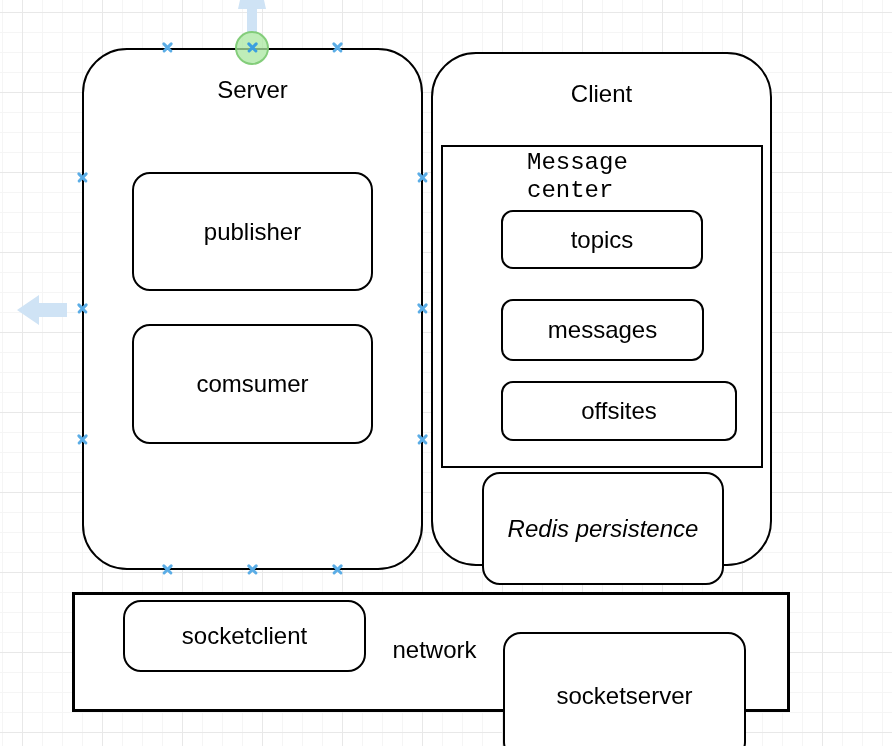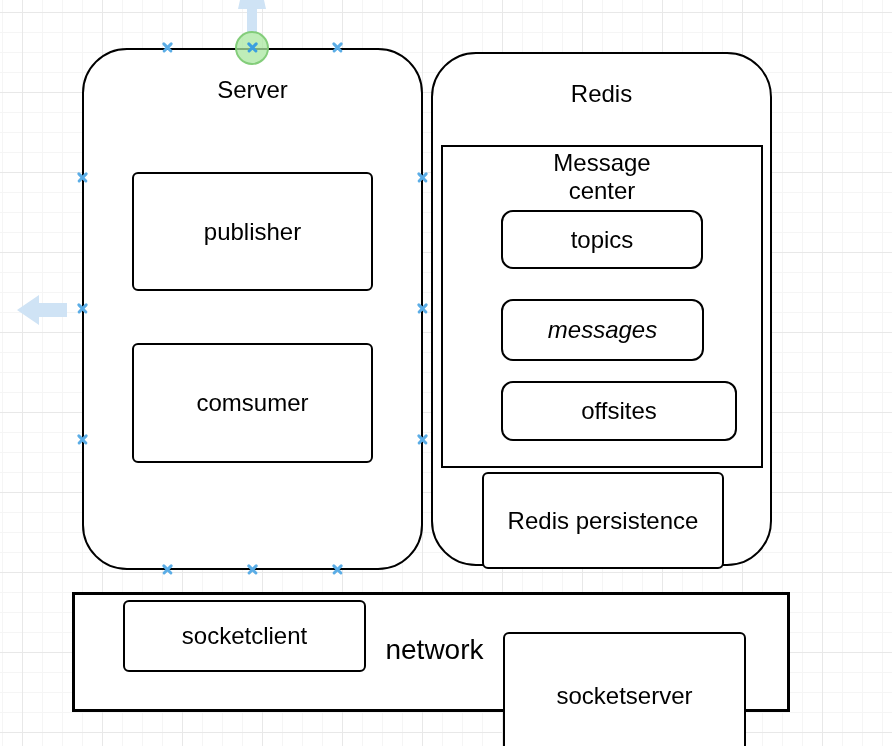--- a/index.html
+++ b/index.html
@@ -31,33 +31,33 @@
     align-items:center;
     justify-content:center;
     text-align:center;
   }
   .top-title{
     position:absolute;
     left:0;right:0;top:26px;
     text-align:center;
   }
   .round-lg{border-radius:45px;}
-  .round-md{border-radius:6px;}
+  .round-md{border-radius:18px;}
   .round-sm{border-radius:12px;}
   .net-label{
     position:absolute;
     left:366px;top:600px;width:137px;height:100px;
-    font-size:28px;
+    font-size:24px;
     display:flex;align-items:center;justify-content:center;
   }
   .mc-title{
     position:absolute;left:0;right:0;top:2px;
     display:flex;justify-content:center;
   }
-  .mc-title span{width:150px;text-align:center;}
+  .mc-title span{width:150px;font-family:Liberation Mono, monospace;}
   
   .cp{
     position:absolute;
     width:14px;height:14px;
     margin:-7px 0 0 -7px;
   }
   .cp::before,.cp::after{
     content:"";
     position:absolute;
     left:0.5px;top:5.4px;
@@ -90,42 +90,42 @@
   <svg class="dir-arrow" style="left:16px;top:294px;" width="52" height="32" viewBox="0 0 52 32">
     <polygon points="1,16 23,1 23,9 51,9 51,23 23,23 23,31" style="fill:var(--arrow-color)"></polygon>
   </svg>
 
   <div class="shape round-lg" style="left:82px;top:48px;width:341px;height:522px;">
     <div class="top-title">Server</div>
   </div>
   <div class="shape round-md label-center" style="left:132px;top:172px;width:241px;height:119px;">
     <span>publisher</span>
   </div>
-  <div class="shape round-md label-center" style="left:132px;top:343px;width:241px;height:120px;">
+  <div class="shape round-md label-center" style="left:132px;top:324px;width:241px;height:120px;">
     <span>comsumer</span>
   </div>
 
   <div class="shape round-lg" style="left:431px;top:52px;width:341px;height:514px;">
-    <div class="top-title">Redis</div>
+    <div class="top-title">Client</div>
   </div>
   <div class="shape" style="left:441px;top:145px;width:322px;height:323px;">
     <div class="mc-title">
       <span>Message center</span>
     </div>
   </div>
   <div class="shape round-sm label-center" style="left:501px;top:210px;width:202px;height:59px;">
     <span>topics</span>
   </div>
-  <div class="shape round-sm label-center" style="left:501px;top:299px;width:203px;height:62px;font-style:italic;">
+  <div class="shape round-sm label-center" style="left:501px;top:299px;width:203px;height:62px;">
     <span>messages</span>
   </div>
   <div class="shape round-sm label-center" style="left:501px;top:381px;width:236px;height:60px;">
     <span>offsites</span>
   </div>
-  <div class="shape round-md label-center" style="left:482px;top:472px;width:242px;height:97px;">
+  <div class="shape round-md label-center" style="left:482px;top:472px;width:242px;height:113px;font-style:italic;">
     <span>Redis persistence</span>
   </div>
 
   <div class="shape" style="left:72px;top:592px;width:718px;height:120px;border-width:3px;"></div>
   <div class="shape round-md label-center" style="left:123px;top:600px;width:243px;height:72px;">
     <span>socketclient</span>
   </div>
   <div class="net-label">
     <span>network</span>
   </div>

